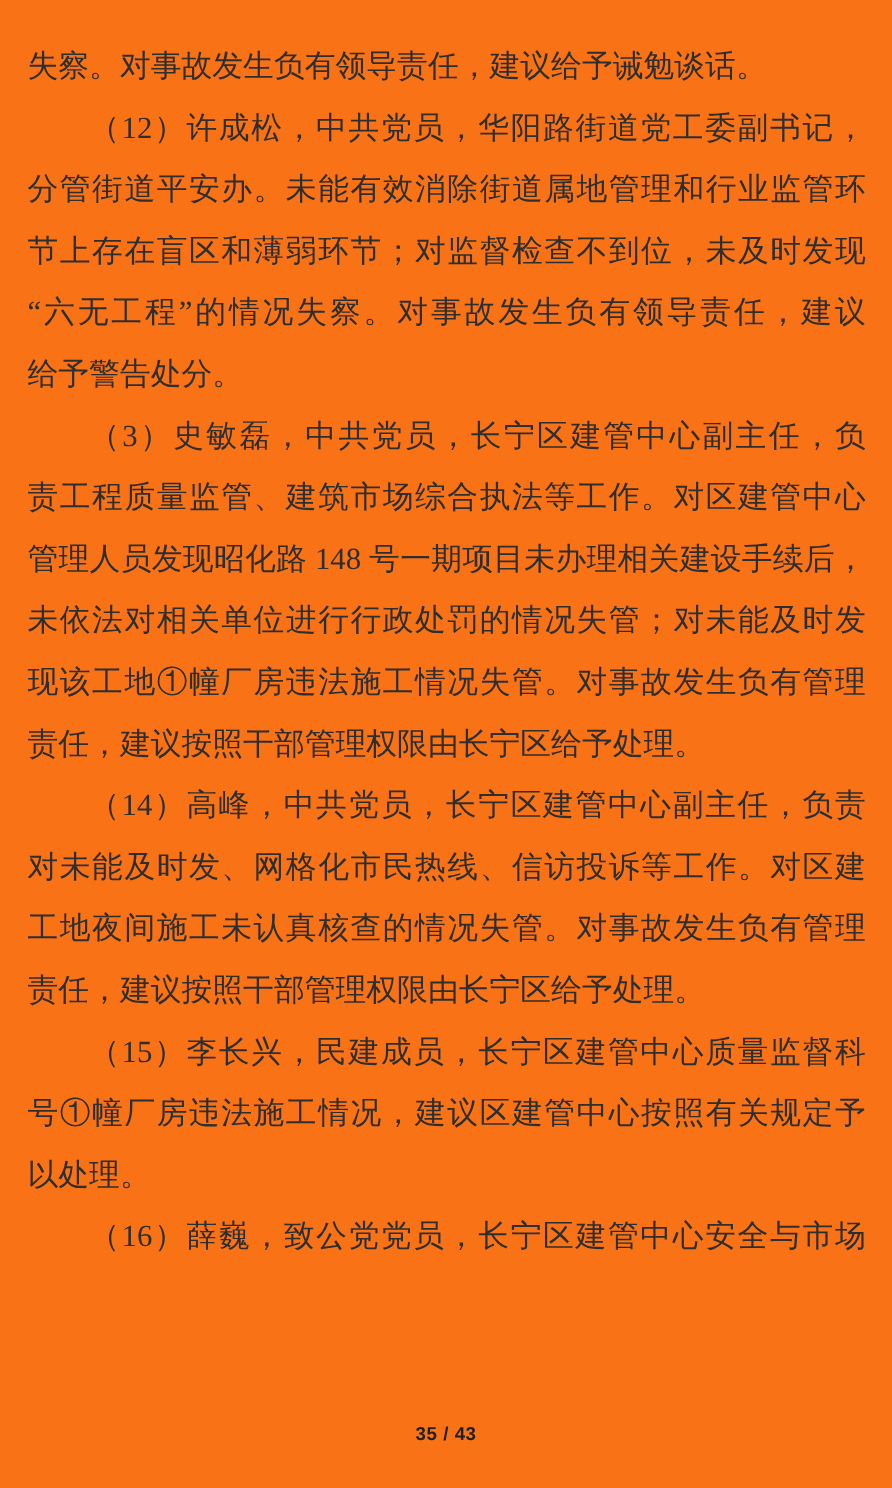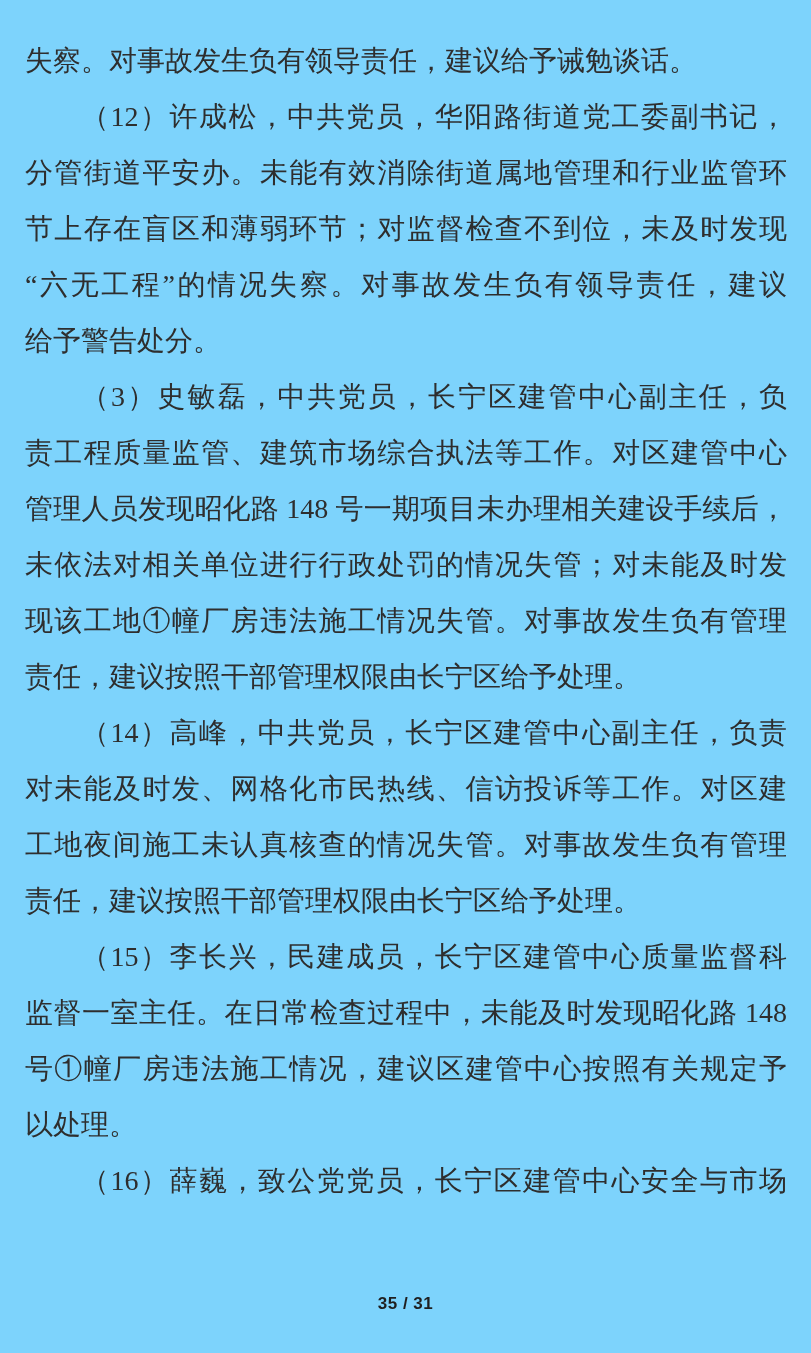--- a/index.html
+++ b/index.html
@@ -4,21 +4,21 @@
 <style>
   html, body {
     margin: 0;
     padding: 0;
     background: #ffffff;
   }
   .page {
     position: relative;
     width: 811px;
     height: 1353px;
-    background: #7dd3fc;
+    background: #f97316;
     overflow: hidden;
     font-family: "Liberation Serif", "DejaVu Serif", serif;
   }
   .text-block {
     position: absolute;
     left: 25px;
     top: 33px;
     width: 762px;
   }
   .line {
@@ -72,20 +72,19 @@
     <p class="line">责工程质量监管、建筑市场综合执法等工作。对区建管中心</p>
     <p class="line">管理人员发现昭化路 148 号一期项目未办理相关建设手续后，</p>
     <p class="line">未依法对相关单位进行行政处罚的情况失管；对未能及时发</p>
     <p class="line">现该工地①幢厂房违法施工情况失管。对事故发生负有管理</p>
     <p class="line para-end">责任，建议按照干部管理权限由长宁区给予处理。</p>
     <p class="line indent">（14）高峰，中共党员，长宁区建管中心副主任，负责</p>
     <p class="line">对未能及时发、网格化市民热线、信访投诉等工作。对区建</p>
     <p class="line">工地夜间施工未认真核查的情况失管。对事故发生负有管理</p>
     <p class="line para-end">责任，建议按照干部管理权限由长宁区给予处理。</p>
     <p class="line indent">（15）李长兴，民建成员，长宁区建管中心质量监督科</p>
-    <p class="line">监督一室主任。在日常检查过程中，未能及时发现昭化路 148</p>
     <p class="line">号①幢厂房违法施工情况，建议区建管中心按照有关规定予</p>
     <p class="line para-end">以处理。</p>
     <p class="line indent">（16）薛巍，致公党党员，长宁区建管中心安全与市场</p>
   </div>
 
-  <div class="footer">35 / 31</div>
+  <div class="footer">35 / 43</div>
 </div>
 
 </body></html>

